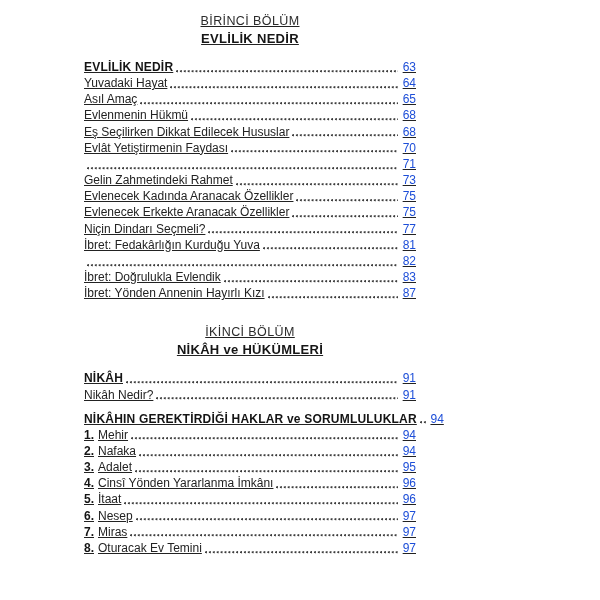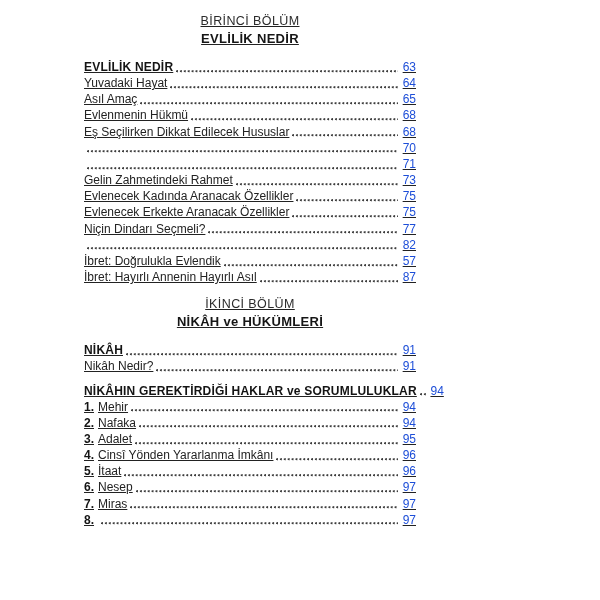--- a/index.html
+++ b/index.html
@@ -13,21 +13,21 @@
     height: 600px;
     box-sizing: border-box;
     background: #ffffff;
     padding: 12px 128px 0 84px;
     font-family: "Liberation Sans", sans-serif;
     color: #222222;
     overflow: hidden;
     text-decoration: underline;
   }
   .section { }
-  .section + .section { margin-top: 10px; }
+  .section + .section { margin-top: 22px; }
   .kicker {
     text-align: center;
     font-size: 12.5px;
     line-height: 18px;
     letter-spacing: 0.4px;
     color: #2b2b2b;
   }
   .title {
     text-align: center;
     font-size: 13px;
@@ -111,20 +111,21 @@
 
   <div class="row">
 
     <span class="label">Eş Seçilirken Dikkat Edilecek Hususlar</span>
     <span class="leader"></span>
     <span class="pageno">68</span>
   </div>
 
   <div class="row">
 
+    <span class="label">Evlât Yetiştirmenin Faydası</span>
     <span class="leader"></span>
     <span class="pageno">70</span>
   </div>
 
   <div class="row">
 
     <span class="leader"></span>
     <span class="pageno">71</span>
   </div>
 
@@ -150,38 +151,44 @@
   </div>
 
   <div class="row">
 
     <span class="label">Niçin Dindarı Seçmeli?</span>
     <span class="leader"></span>
     <span class="pageno">77</span>
   </div>
 
 
+  <div class="row">
+
+    <span class="label">İbret: Fedakârlığın Kurduğu Yuva</span>
+    <span class="leader"></span>
+    <span class="pageno">81</span>
+  </div>
 
   <div class="row">
 
     <span class="leader"></span>
     <span class="pageno">82</span>
   </div>
 
   <div class="row">
 
     <span class="label">İbret: Doğrulukla Evlendik</span>
     <span class="leader"></span>
-    <span class="pageno">57</span>
-  </div>
-
-
-  <div class="row">
-
-    <span class="label">İbret: Hayırlı Annenin Hayırlı Asıl</span>
+    <span class="pageno">83</span>
+  </div>
+
+
+  <div class="row">
+
+    <span class="label">İbret: Yönden Annenin Hayırlı Kızı</span>
     <span class="leader"></span>
     <span class="pageno">87</span>
   </div>
 </div>
   </section>
 
   <section class="section">
     <div class="kicker">İKİNCİ BÖLÜM</div>
     <div class="title">NİKÂH ve HÜKÜMLERİ</div>
     <div class="entries">
@@ -250,19 +257,20 @@
 
   <div class="row">
     <span class="num">7.</span>
     <span class="label">Miras</span>
     <span class="leader"></span>
     <span class="pageno">97</span>
   </div>
 
   <div class="row">
     <span class="num">8.</span>
+    <span class="label">Oturacak Ev Temini</span>
     <span class="leader"></span>
     <span class="pageno">97</span>
   </div>
 </div>
   </section>
 </div>
 </div>
 
 </body></html>

